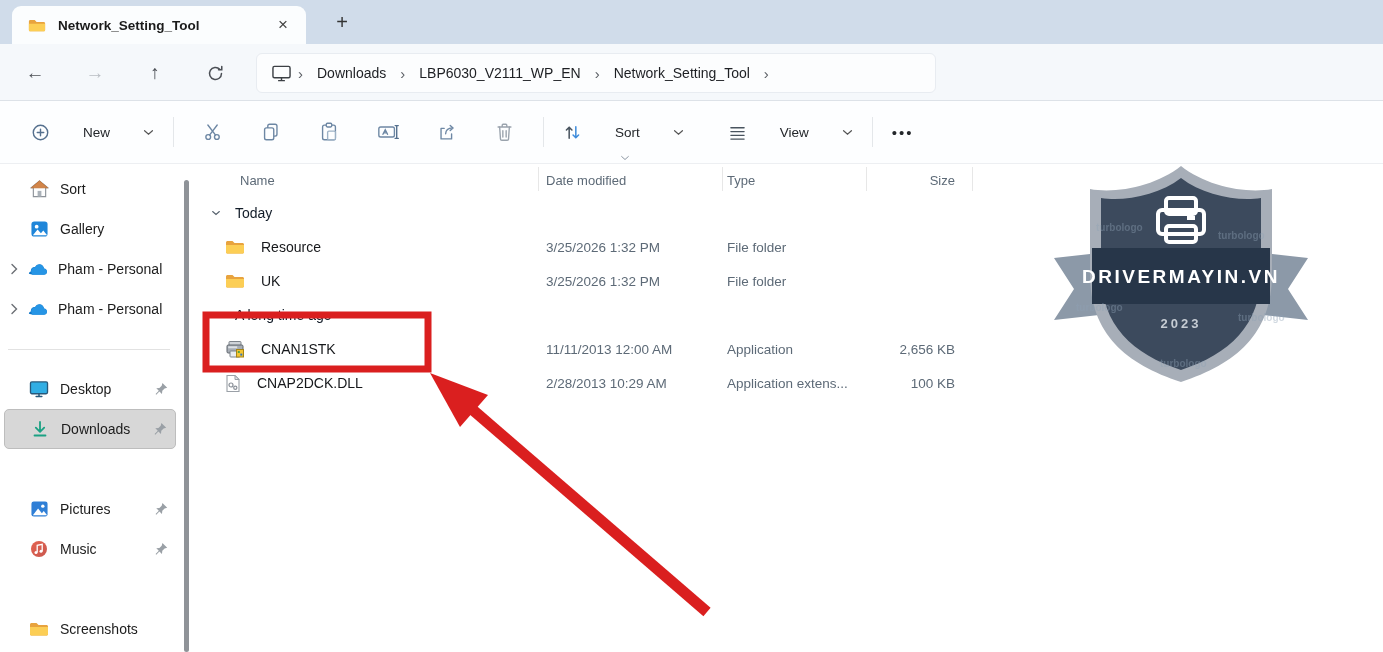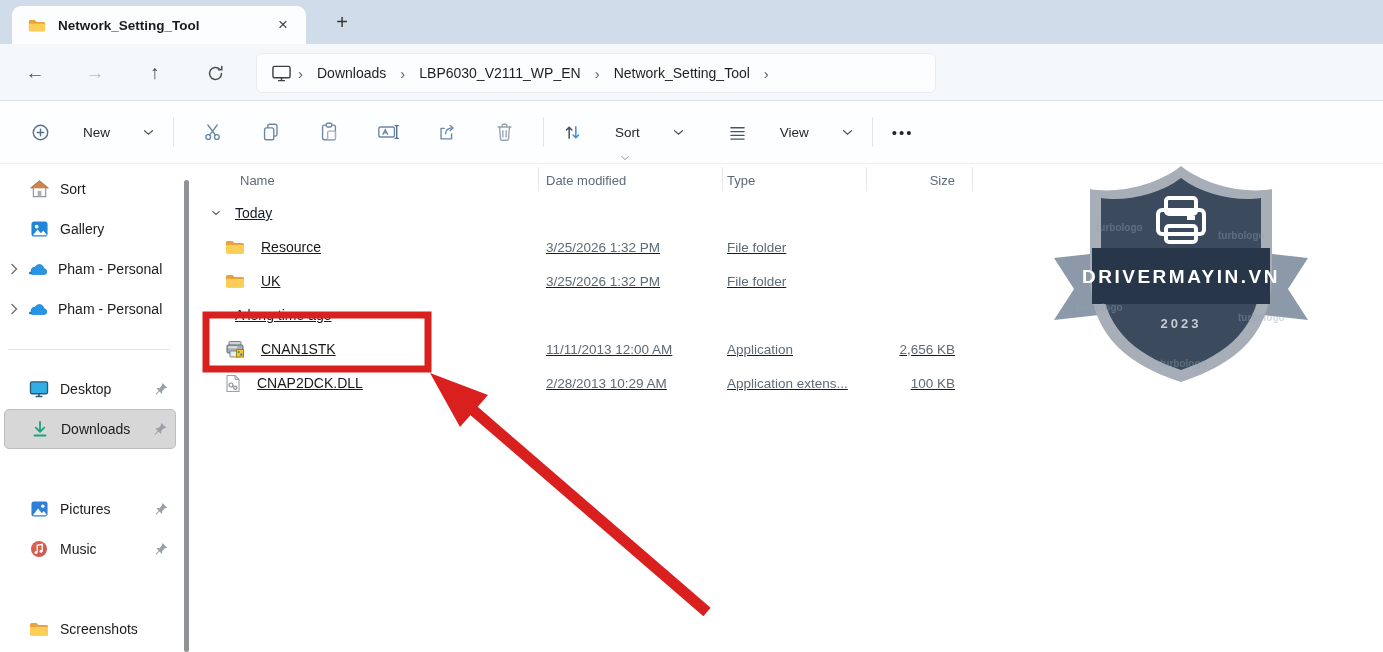--- a/index.html
+++ b/index.html
@@ -56,21 +56,21 @@
   
   .files { position:absolute; left:195px; top:164px; width:790px; height:488px; }
   .cols-header { position:relative; height:32px; display:flex; align-items:center;
     font-size:13px; color:#5d6a77; }
   .col-name { width:343px; padding-left:45px; }
   .col-date { width:184px; padding-left:8px; }
   .col-type { width:144px; padding-left:5px; }
   .col-size { width:101px; text-align:right; padding-right:12px; }
   .colline { position:absolute; top:3px; width:1px; height:24px; background:#e7e7e7; }
   .sort-chev { position:absolute; left:425px; top:-9px; }
-  .rows { position:relative;text-decoration:underline; }
+  .rows { position:relative; }
   .frow { height:34px; display:flex; align-items:center; font-size:13.5px; color:#5d6a77; }
   .grp { height:34px; display:flex; align-items:center; }
   .grp-label { font-size:14px; color:#17222e; margin-left:14px; font-weight:bold; font-weight:600; }
   .grp-chev { margin-left:16px; display:flex; }
   .cell-name { width:343px; display:flex; align-items:center; padding-left:30px;
     font-size:14px; color:#16181b; }
   .cell-name .fname { margin-left:16px; }
   .cell-date { width:184px; padding-left:8px; }
   .cell-type { width:144px; padding-left:5px; }
   .cell-size { width:101px; text-align:right; padding-right:12px; }

